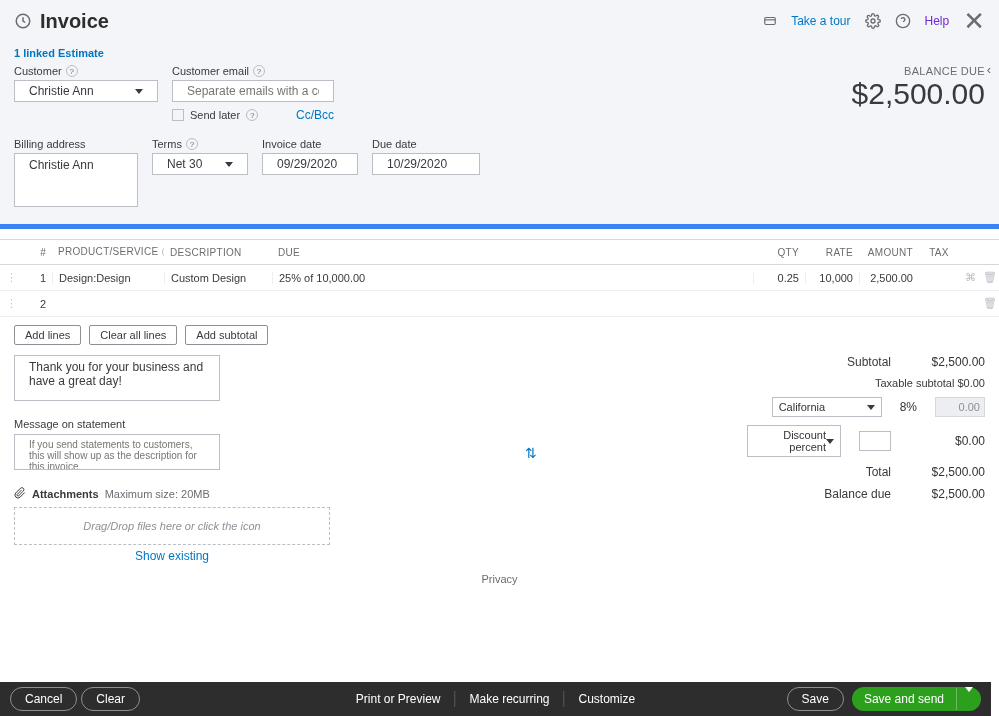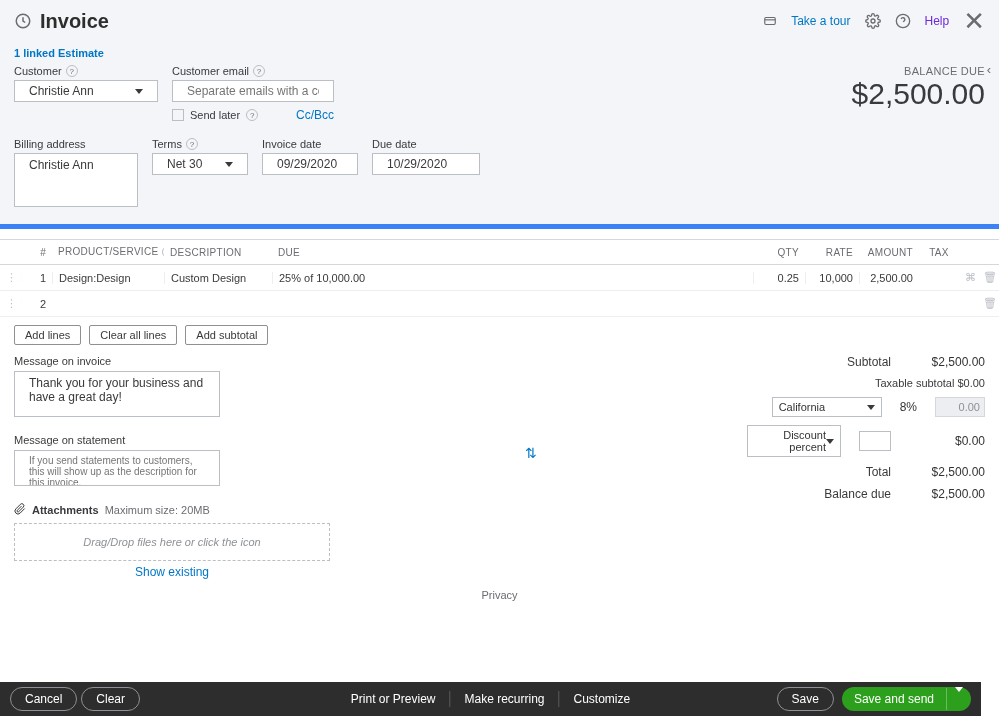--- a/index.html
+++ b/index.html
@@ -66,21 +66,21 @@
 .swap-ic { position:absolute; left:-20px; top:48px; color:#0077c5; cursor:pointer; font-size:14px;}
 
 .attach { display:flex; align-items:center; gap:6px; font-size:11px; margin:14px 0 6px 0;}
 .attach-label { font-weight:600; color:#393a3d;}
 .attach-max { color:#6b6c72;}
 .dropzone { border:1px dashed #babec5; width:316px; height:38px; display:flex; align-items:center; justify-content:center; color:#8d9096; font-style:italic; font-size:11px; cursor:pointer;}
 .show-existing { text-align:center; width:316px; margin-top:4px;}
 
 .privacy { text-align:center; color:#6b6c72; font-size:11px; margin-top:10px;}
 
-.footer { position:absolute; bottom:0; left:0; right:18px; height:34px; background:#2d2d2d; display:flex; align-items:center; padding:0 10px; }
+.footer { position:absolute; bottom:0; left:0; right:8px; height:34px; background:#2d2d2d; display:flex; align-items:center; padding:0 10px; }
 .f-btn { color:#fff; font-size:12px; cursor:pointer; padding:4px 14px; border-radius:16px;}
 .f-btn-outline { border:1px solid #8d9096;}
 .f-center { position:absolute; left:50%; transform:translateX(-50%); display:flex; align-items:center; gap:0;}
 .f-link { color:#fff; font-size:12px; padding:0 14px; cursor:pointer;}
 .f-div { width:1px; height:16px; background:#5a5a5a;}
 .f-right { margin-left:auto; display:flex; gap:8px;}
 .save-send { background:#2ca01c; border-radius:16px; display:flex; align-items:center;}
 .save-send-main { padding:4px 12px; color:#fff; font-size:12px;}
 .save-send-caret { padding:4px 8px; border-left:1px solid rgba(255,255,255,0.3);}
 .save-send-caret .caret { border-top-color:#fff;}
@@ -231,21 +231,20 @@
 <div style="padding:0 14px;">
   <div class="line-buttons">
     <button class="btn-outline">Add lines</button>
     <button class="btn-outline">Clear all lines</button>
     <button class="btn-outline">Add subtotal</button>
   </div>
 </div>
 
 <div class="lower">
   <div class="lower-left">
-    <div class="section-label">Message on invoice</div>
     <textarea class="textarea" style="width: 206px; height: 46px;">Thank you for your business and have a great day!</textarea>
     <div class="section-label" style="margin-top:14px;">Message on statement</div>
     <textarea class="textarea" style="width: 206px; height: 36px; font-size: 10px; color: rgb(141, 144, 150);" placeholder="If you send statements to customers, this will show up as the description for this invoice."></textarea>
 
     <div class="attach">
       <span>
         <svg width="12" height="12" viewBox="0 0 24 24" fill="none" stroke="#393a3d" stroke-width="2">
             <path d="M21.4 11.05l-9.19 9.19a6 6 0 01-8.49-8.49l9.19-9.19a4 4 0 015.66 5.66l-9.2 9.19a2 2 0 01-2.83-2.83l8.49-8.48"></path>
           </svg>
       </span>

